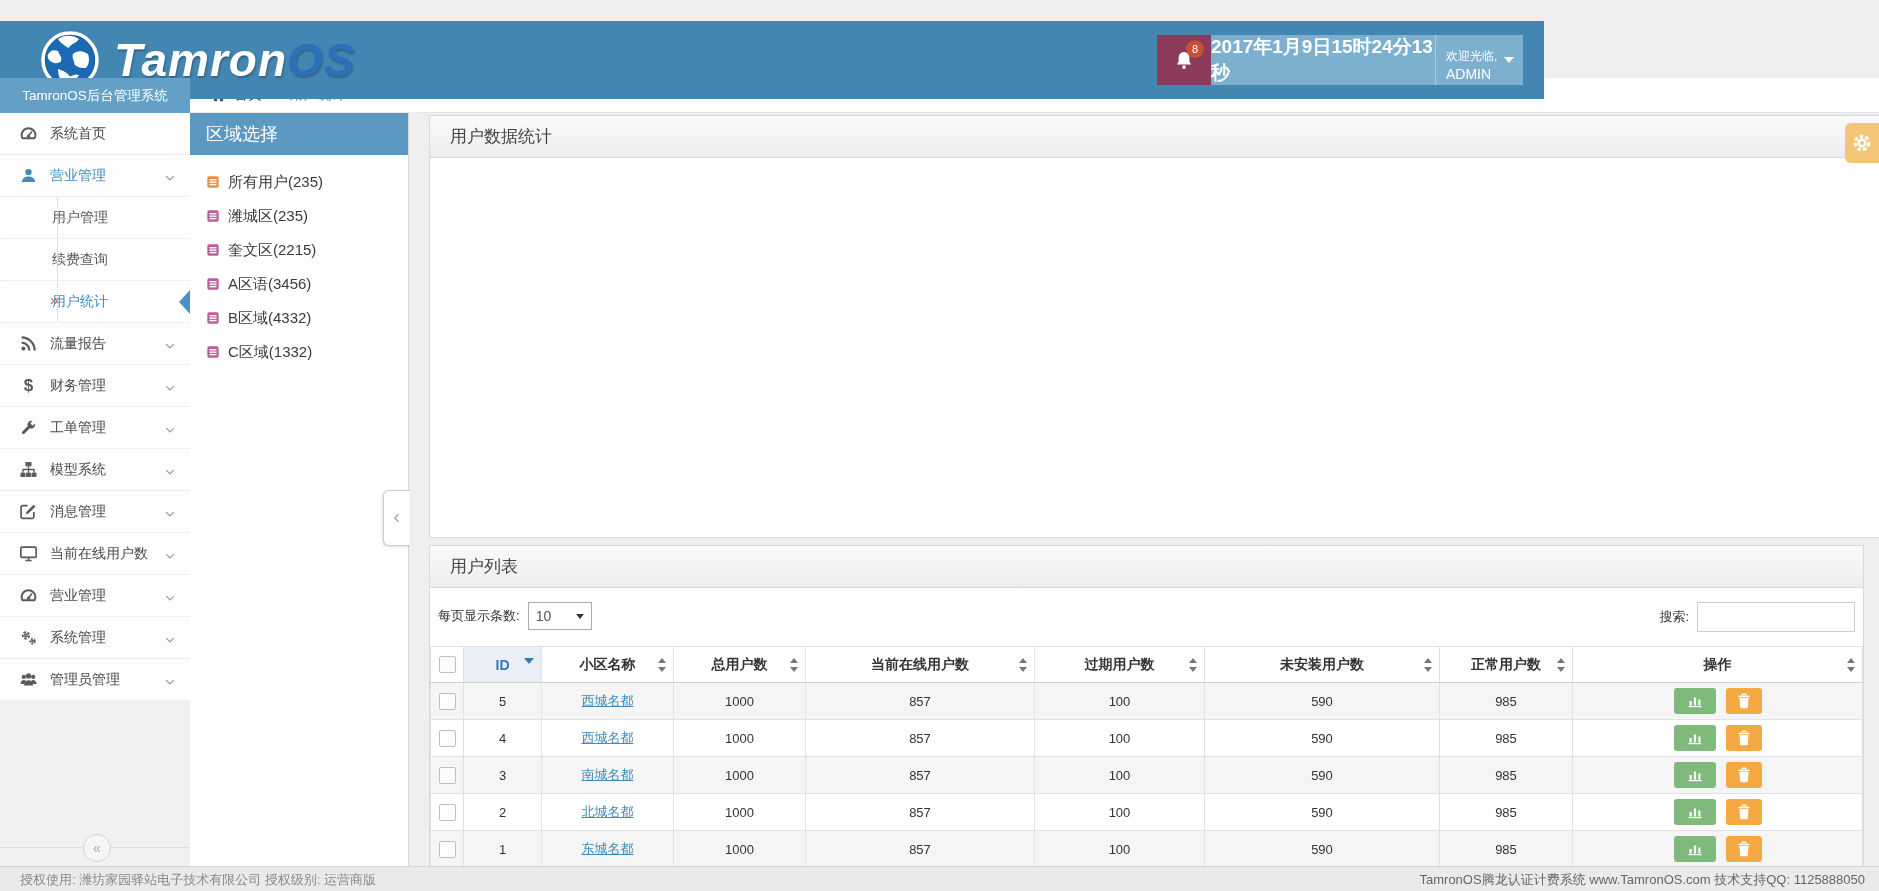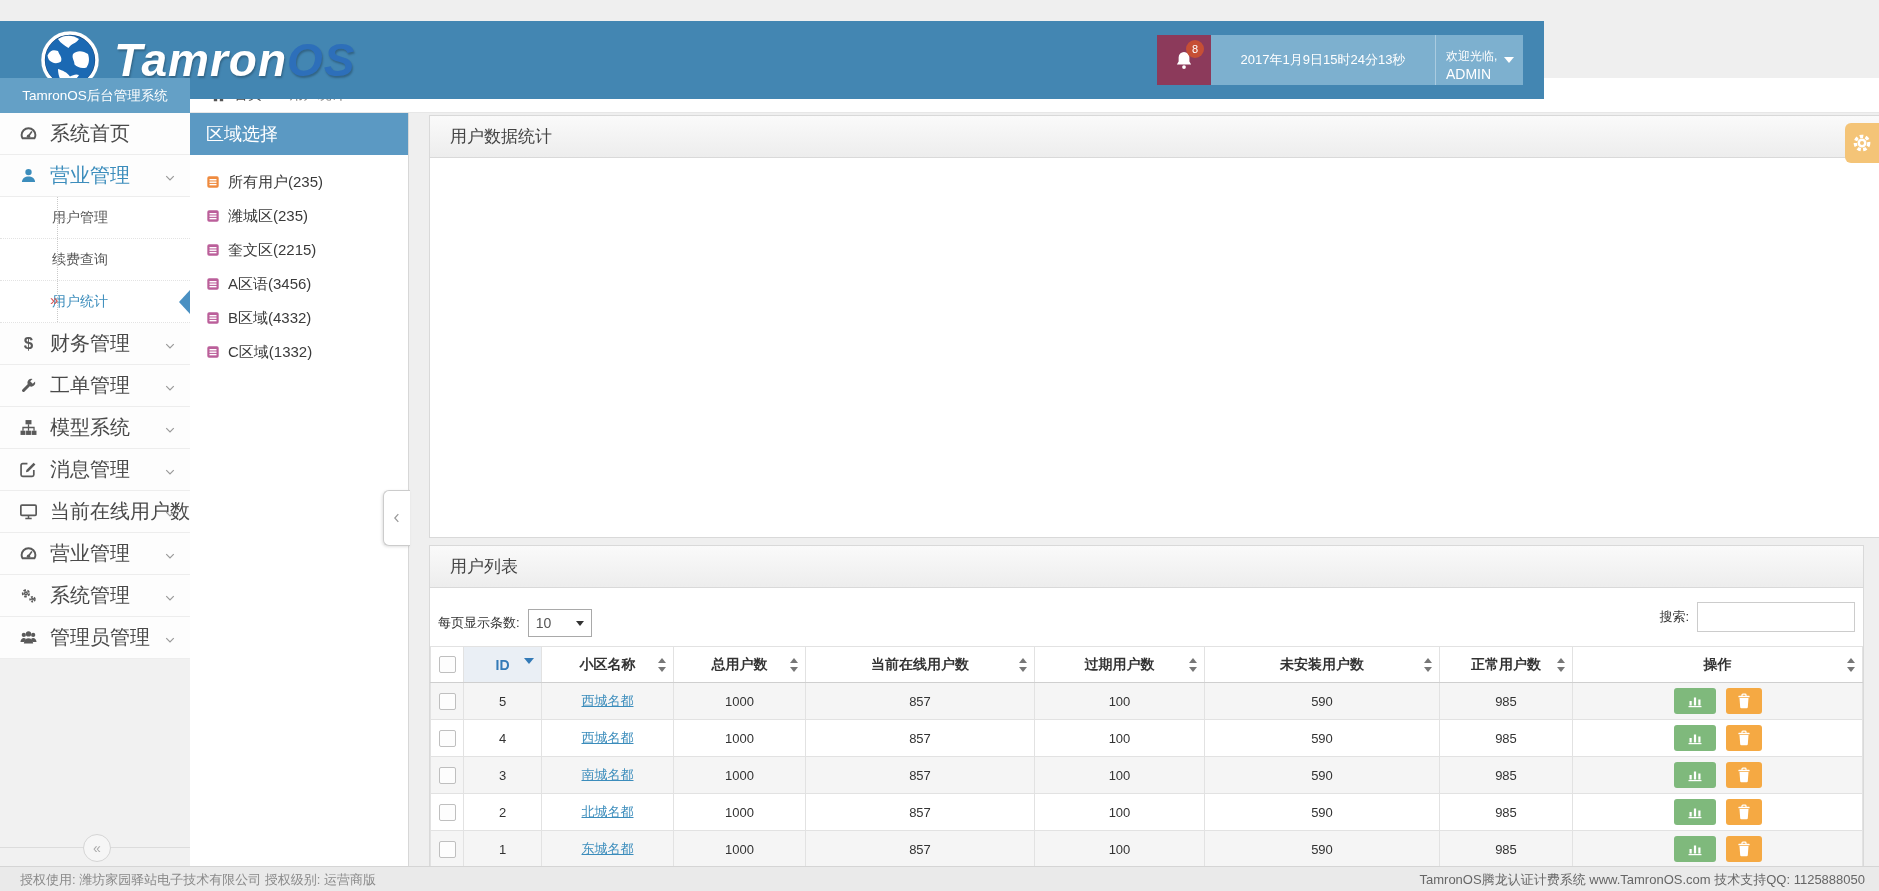--- a/index.html
+++ b/index.html
@@ -9,41 +9,41 @@
   
   .topbar { position:absolute; left:0; top:0; width:1544px; height:78px; background:#4386b2; z-index:6;margin-top:21px; }
   .logo { position:absolute; left:40px; top:9px; display:flex; align-items:center; }
   .logo .globe { width:60px; height:60px; display:block; }
   .logo-text { margin-left:14px; font-size:46px; font-weight:bold; font-style:italic; letter-spacing:1px; color:#fff; text-shadow:1px 2px 2px rgba(0,0,0,.25); }
   .logo-text .os { color:#2d6fba; }
   .top-blocks { position:absolute; right:21px; top:14px; height:50px; display:flex; }
   .bell-block { width:54px; background:#8c3a5b; position:relative; display:flex; align-items:center; justify-content:center; }
   .bell-block svg { width:20px; height:20px; color:#fff; }
   .badge { position:absolute; top:5px; right:7px; min-width:18px; height:18px; border-radius:50%; background:#c64f35; color:#fff; font-size:11px; line-height:18px; text-align:center; }
-  .date-block { width:224px; background:#7db0cf; color:#fff; font-size:13px; display:flex; align-items:center; justify-content:center; }
+  .date-block { width:224px; background:#7db0cf; color:#fff; font-size:19px; display:flex; align-items:center; justify-content:center;font-weight:bold; }
   .user-block { width:88px; background:#7db0cf; border-left:1px solid rgba(255,255,255,.35); color:#fff; padding:13px 22px 0 10px; position:relative; cursor:pointer; }
   .user-block .w { font-size:12px; line-height:16px; }
   .user-block .u { font-size:14px; line-height:20px; }
   .caret-w { position:absolute; right:9px; top:22px; width:0; height:0; border-left:5px solid transparent; border-right:5px solid transparent; border-top:6px solid #fff; }
 
   
   .side-head { position:absolute; left:0; top:78px; width:190px; height:35px; background:#64a0c6; color:#fff; font-size:13.5px; display:flex; align-items:center; justify-content:center; z-index:6; }
   .crumb { position:absolute; left:190px; top:78px; width:1689px; height:35px; background:#fff; border-bottom:1px solid #e7e7e7; display:flex; align-items:center; padding-left:21px; z-index:5; }
   .crumb svg { width:15px; height:15px; color:#555; }
   .crumb .h { font-size:14px; color:#444; margin-left:8px; }
   .crumb .sep { color:#bbb; margin:0 10px; font-size:13px; }
   .crumb .cur { font-size:14px; color:#777; }
 
   
   .sidebar { position:absolute; left:0; top:113px; width:190px; height:753px; background:#f1f1f1; z-index:4; }
   .menu-item { position:relative; height:42px; background:#fdfdfd; border-bottom:1px solid #ededed; display:flex; align-items:center; padding-left:20px; cursor:pointer; }
   .menu-item .icon { width:17px; height:17px; color:#5a5a5a; display:inline-block; }
   .menu-item .icon svg { width:100%; height:100%; }
   .menu-item .glyph { font-size:17px; font-weight:bold; color:#5a5a5a; width:17px; text-align:center; line-height:17px; }
-  .mi-label { font-size:20px; color:#4a4a4a; margin-left:13px; }
+  .mi-label { font-size:14px; color:#4a4a4a; margin-left:13px; }
   .menu-item.active .mi-label, .menu-item.active .icon, .menu-item.active .glyph { color:#3c8dbc; }
   .chev { position:absolute; right:14px; top:15px; width:12px; height:12px; color:#999; }
   .chev svg { width:12px; height:12px; }
   .menu-sub { position:relative; height:42px; background:#fff; border-bottom:1px dotted #e3e3e3; display:flex; align-items:center; padding-left:52px; cursor:pointer; }
   .menu-sub::before { content:""; position:absolute; left:57px; top:0; bottom:0; border-left:1px dotted #c9c9c9; }
   .menu-sub .tick { position:absolute; left:58px; top:21px; width:12px; border-top:1px dotted #c9c9c9; }
   .ms-label { font-size:14px; color:#565656; }
   .menu-sub.active .ms-label { color:#3c8dbc; }
   .sub-arrow { position:absolute; left:50px; top:10px; font-size:15px; color:#d9534f; }
   .active-tri { position:absolute; right:0; top:9px; width:0; height:0; border-top:12px solid transparent; border-bottom:12px solid transparent; border-right:11px solid #4a90c2; }
@@ -66,21 +66,21 @@
   .panel { position:absolute; background:#fff; border:1px solid #d9d9d9; }
   .panel-head { height:42px; background:linear-gradient(#fafafa,#ededed); border-bottom:1px solid #d9d9d9; display:flex; align-items:center; padding-left:20px; font-size:17px; color:#444; }
   .panel1 { left:429px; top:115px; width:1607px; height:423px; }
   .panel2 { left:429px; top:545px; width:1435px; height:346px; z-index:1; }
 
   .gear-tab { position:absolute; left:1845px; top:123px; width:34px; height:40px; background:#f4c477; border-radius:6px 0 0 6px; display:flex; align-items:center; justify-content:center; color:#fff; z-index:5; cursor:pointer; }
   .gear-tab svg { width:20px; height:20px; }
 
   
   .controls { position:absolute; left:8px; right:8px; top:56px; height:30px; }
-  .pg { position:absolute; left:0; top:0; display:flex; align-items:center;margin-top:7px; }
+  .pg { position:absolute; left:0; top:0; display:flex; align-items:center; }
   .pg-label { font-size:13px; color:#333; margin-right:8px; }
   .sel { width:64px; height:28px; border:1px solid #a9a9a9; background:#fff; display:flex; align-items:center; justify-content:space-between; padding:0 7px; font-size:14px; color:#555; cursor:pointer; }
   .sel .car { width:0; height:0; border-left:4px solid transparent; border-right:4px solid transparent; border-top:5px solid #333; }
   .srch { position:absolute; right:0; top:0; display:flex; align-items:center; }
   .srch-label { font-size:13px; color:#333; margin-right:8px; }
   .srch input { width:158px; height:30px; border:1px solid #ccc; background:#fff; padding:0 6px; font-size:13px; outline:none; }
 
   
   .tblwrap { position:absolute; left:0; right:0; top:100px; }
   table { width:100%; border-collapse:collapse; table-layout:fixed; }
@@ -173,20 +173,31 @@
       <div class="menu-sub">
         <span class="tick"></span>
         <span class="ms-label">续费查询</span>
       </div>
       <div class="menu-sub active">
         <span class="sub-arrow">»</span>
         <span class="ms-label">用户统计</span>
         <span class="active-tri"></span>
       </div>
       <div class="menu-item">
+        <span class="icon"><svg viewBox="0 0 16 16">
+            <circle cx="3.2" cy="12.8" r="1.9" fill="currentColor"></circle>
+            <path d="M1.5 7.2a7.3 7.3 0 0 1 7.3 7.3" fill="none" stroke="currentColor" stroke-width="2.1"></path>
+            <path d="M1.5 2.2A12.3 12.3 0 0 1 13.8 14.5" fill="none" stroke="currentColor" stroke-width="2.1"></path>
+          </svg></span>
+        <span class="mi-label">流量报告</span>
+        <span class="chev"><svg viewBox="0 0 16 16">
+            <path d="m3 5.5 5 5 5-5" fill="none" stroke="currentColor" stroke-width="1.6"></path>
+          </svg></span>
+      </div>
+      <div class="menu-item">
         <span class="glyph">$</span>
         <span class="mi-label">财务管理</span>
         <span class="chev"><svg viewBox="0 0 16 16">
             <path d="m3 5.5 5 5 5-5" fill="none" stroke="currentColor" stroke-width="1.6"></path>
           </svg></span>
       </div>
       <div class="menu-item">
         <span class="icon"><svg viewBox="0 0 16 16">
             <path d="M14.2 4.2a3.8 3.8 0 0 1-5 4.6l-4.9 4.9a1.4 1.4 0 0 1-2-2l4.9-4.9a3.8 3.8 0 0 1 4.6-5L9.6 4l2.4 2.4z" fill="currentColor"></path>
           </svg></span>

